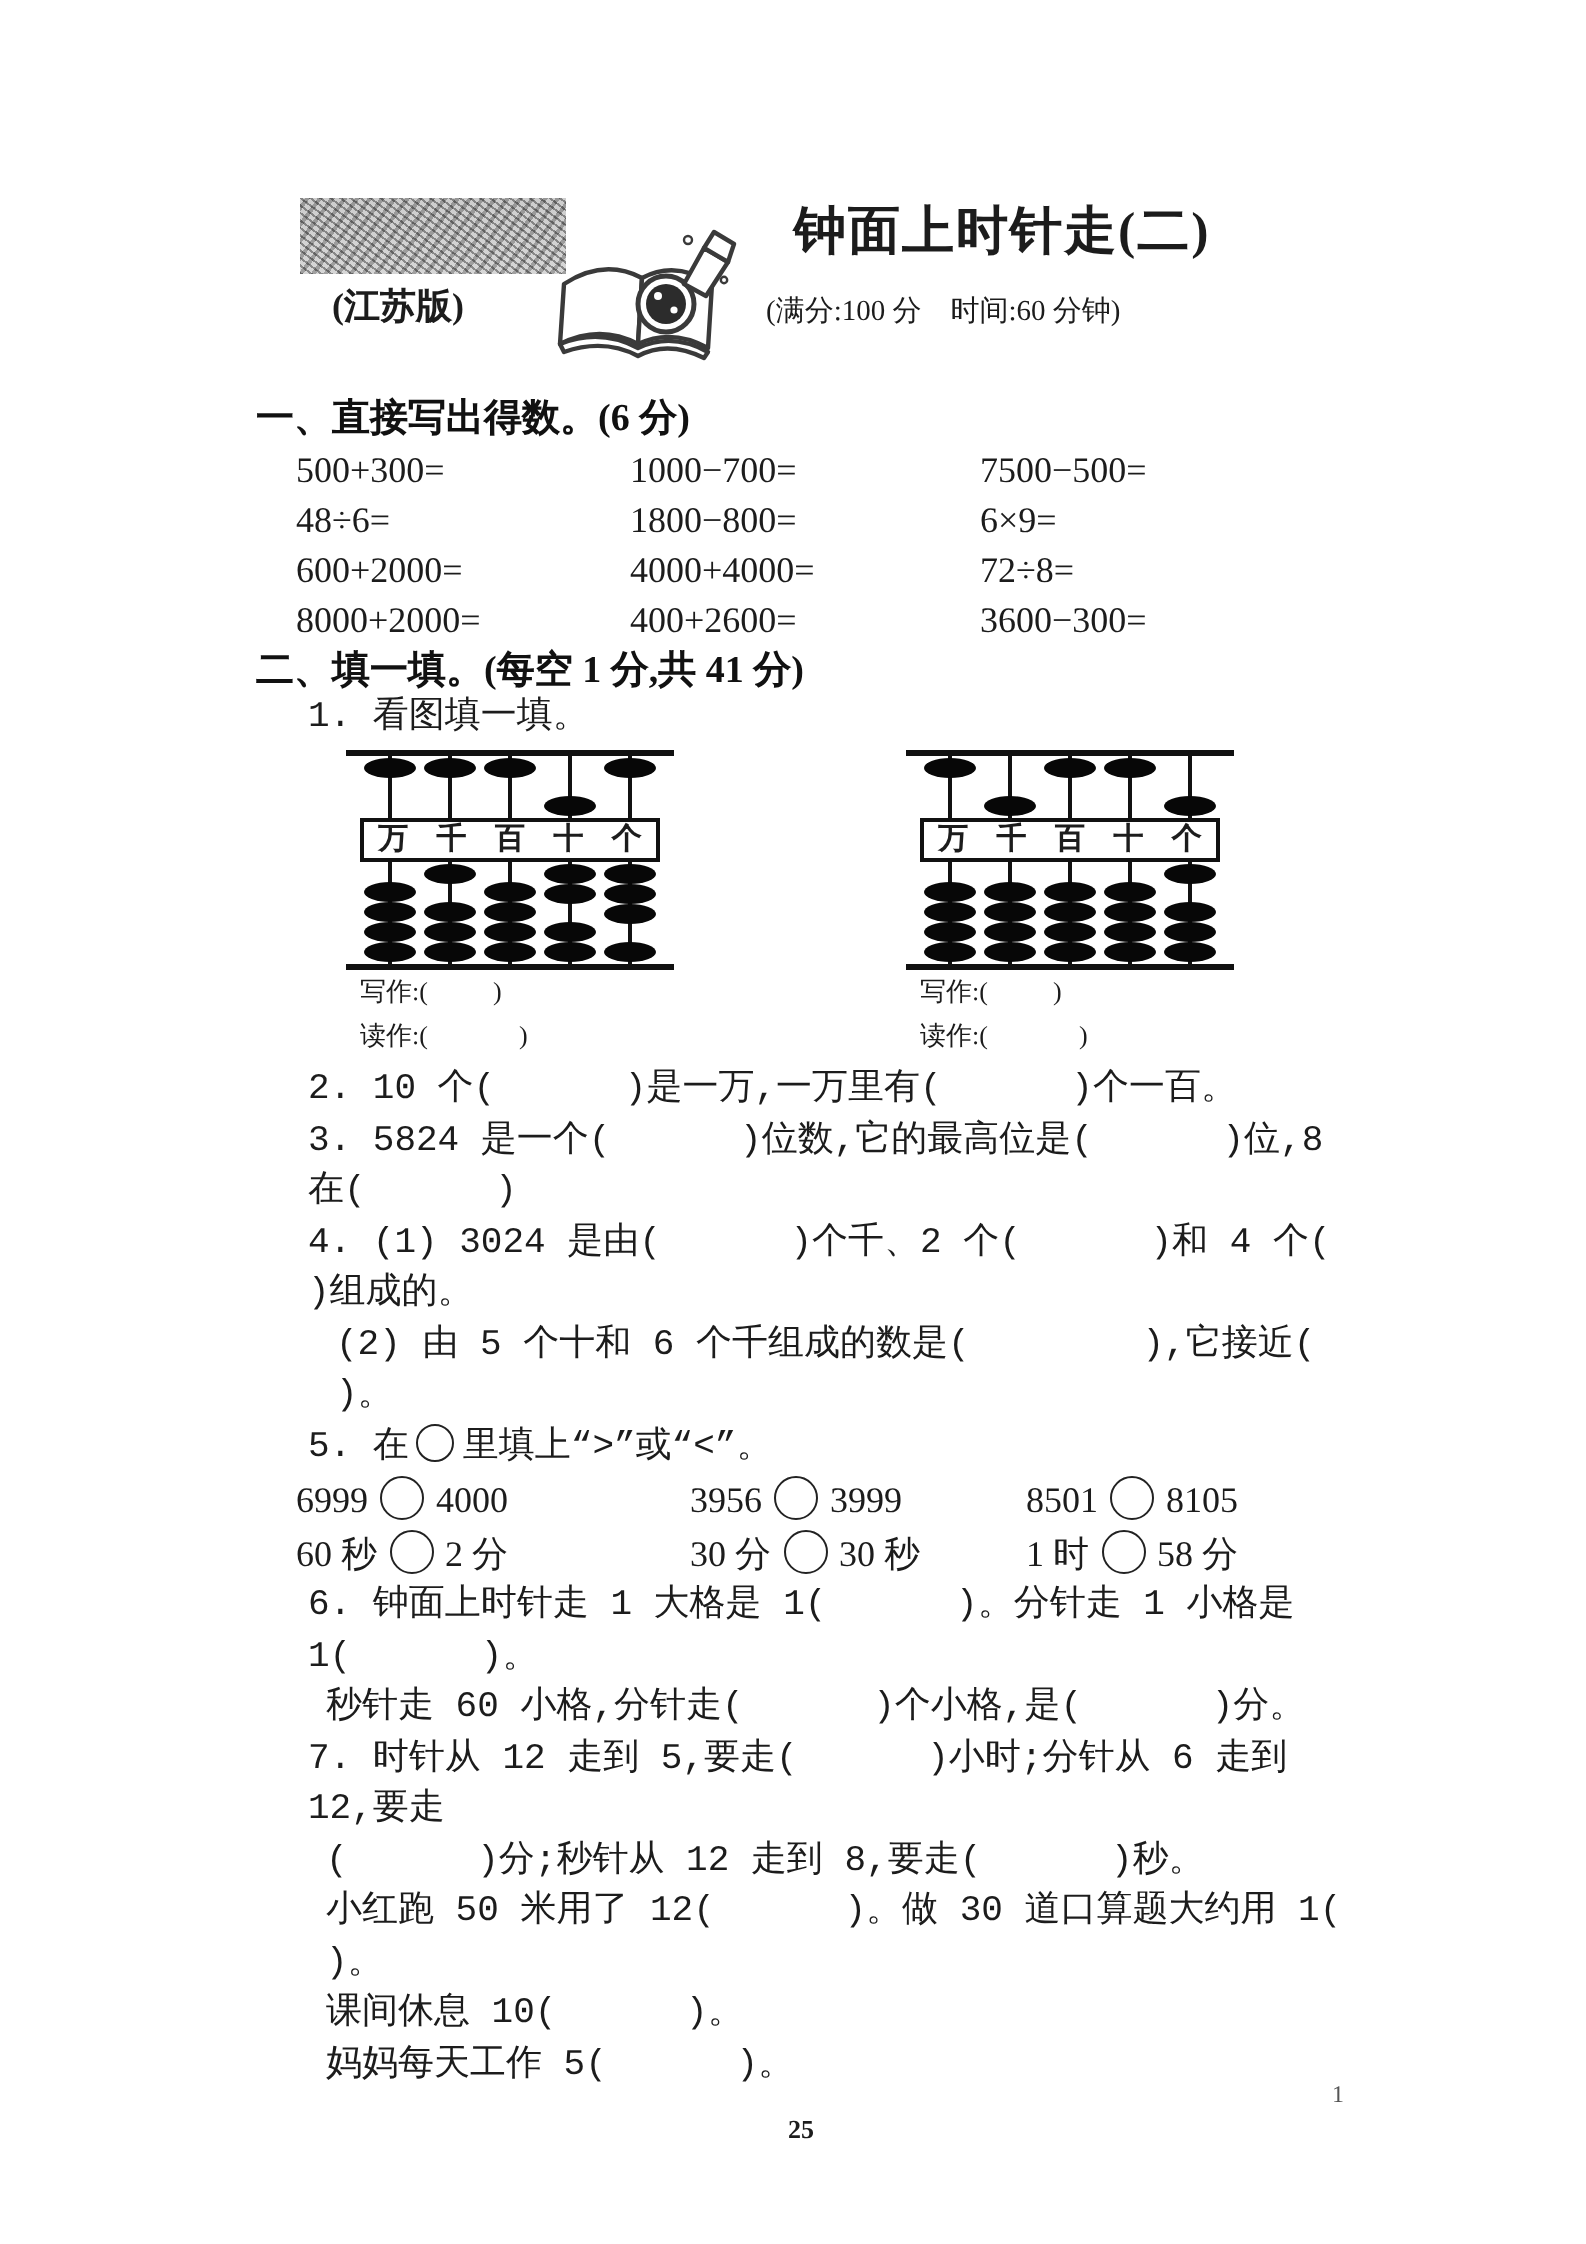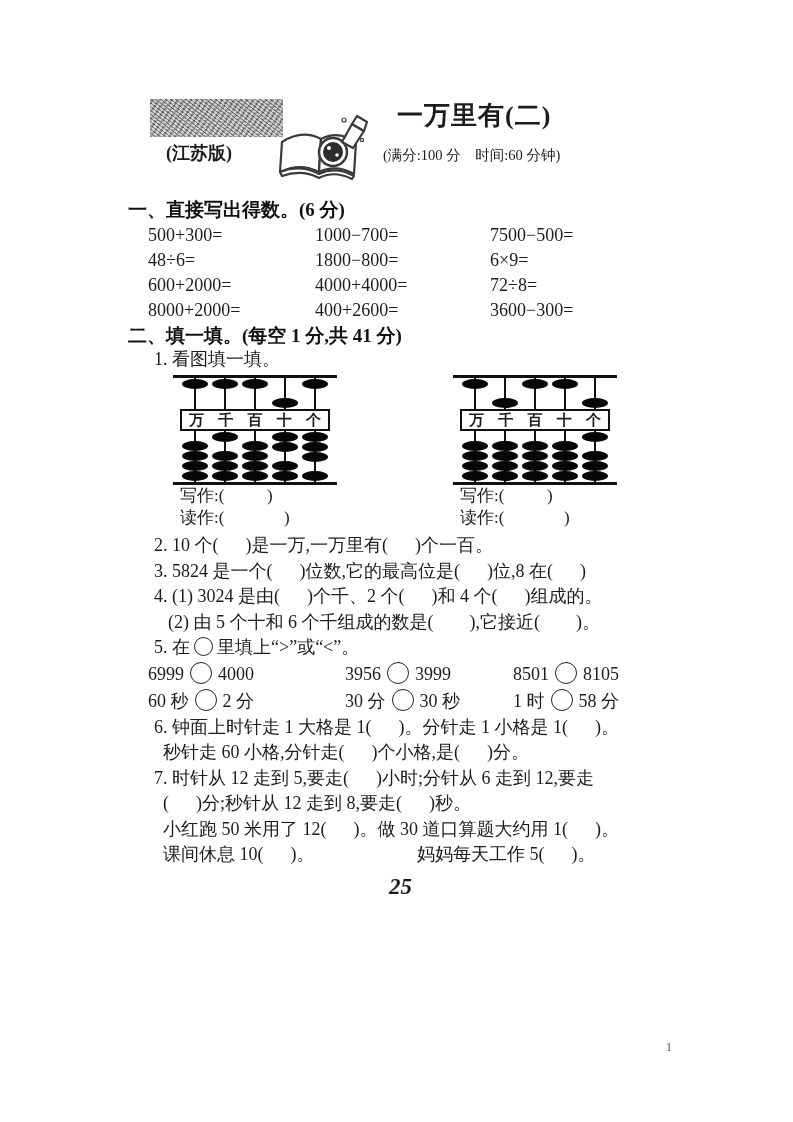--- a/index.html
+++ b/index.html
@@ -16,21 +16,21 @@
       repeating-linear-gradient(-53deg, rgba(50,50,50,.45) 0 2px, rgba(235,235,235,.45) 2px 5px),
       linear-gradient(#b5b5b5,#cfcfcf);
   }
   .edition{position:absolute;left:166px;top:141px;font-size:18px;font-weight:bold;white-space:pre;}
   .book-icon{position:absolute;left:272px;top:112px;}
   .title{position:absolute;left:397px;top:98px;margin:0;font-size:26px;font-weight:bold;letter-spacing:1px;white-space:pre;}
   .subtitle{position:absolute;left:383px;top:146px;font-size:14.5px;white-space:pre;}
   
   .main{margin-left:128px;width:545px;font-size:18px;line-height:25.5px;}
   h2.sec{margin:0;font-size:19px;line-height:26px;font-weight:bold;color:#111;}
-  .q{margin:0;white-space:pre-wrap;}
+  .q{margin:0;white-space:pre-wrap;font-family:Liberation Mono, monospace;}
   .ind1{margin-left:26px;}
   .ind2{margin-left:35px;}
   .ind2b{margin-left:40px;}
   .problems-grid{
     display:grid;grid-template-columns:167px 175px auto;margin-left:20px;
     line-height:25px;
   }
   .problems-grid span{white-space:pre;}
   
   .cmp-grid{display:grid;grid-template-columns:197px 168px auto;margin-left:20px;line-height:27px;}
@@ -45,23 +45,23 @@
   .abacus-fig{width:160px;}
   .abacus{position:relative;width:150px;height:112px;}
   .rail{position:absolute;left:-7px;right:-7px;height:3px;background:#111;}
   .rod{position:absolute;width:2px;background:#111;}
   .bead{position:absolute;width:26px;height:10px;background:#070707;border-radius:50%;}
   .beam{
     position:absolute;left:0;right:0;top:36px;height:18px;border:2px solid #111;background:#fff;
     display:flex;align-items:center;
   }
   .beam span{flex:1;text-align:center;font-size:15px;line-height:18px;font-weight:600;}
-  .wr{font-size:17px;line-height:22px;white-space:pre;}
-  
-  .pagenum{margin-top:6px;text-align:center;font-weight:bold;font-size:23px;font-style:italic;}
+  .wr{font-size:13px;line-height:22px;white-space:pre;}
+  
+  .pagenum{margin-top:6px;text-align:center;font-weight:bold;font-size:13px;}
   .corner{position:absolute;left:666px;top:1040px;font-size:12px;color:#555;}
 </style>
 </head>
 <body>
 
 <div class="page">
 
   <div class="header">
     <div class="smudge"></div>
     <div class="edition">(江苏版)</div>
@@ -73,21 +73,21 @@
       </g>
       <circle cx="61" cy="40" r="14" fill="#fff" stroke="#3a3a3a" stroke-width="2.5"></circle>
       <circle cx="61" cy="40" r="10" fill="#2c2c2c"></circle>
       <circle cx="57" cy="36" r="2" fill="#fff"></circle>
       <circle cx="65" cy="43" r="1.8" fill="#fff"></circle>
       <path d="M70 30 L80 12 L92 19 L81 36 Z" fill="#fff" stroke="#3a3a3a" stroke-width="2.2" stroke-linejoin="round"></path>
       <path d="M80 12 L85 4 L95 10 L92 19 Z" fill="#fff" stroke="#3a3a3a" stroke-width="2.2" stroke-linejoin="round"></path>
       <circle cx="72" cy="8" r="2" fill="none" stroke="#3a3a3a" stroke-width="1.2"></circle>
       <circle cx="90" cy="28" r="1.6" fill="none" stroke="#3a3a3a" stroke-width="1.2"></circle>
     </svg>
-    <h1 class="title">一万里有(二)</h1>
+    <h1 class="title">钟面上时针走(二)</h1>
     <div class="subtitle">(满分:100 分    时间:60 分钟)</div>
   </div>
 
   <div class="main">
 
     <h2 class="sec">一、直接写出得数。(6 分)</h2>
     <div class="problems-grid">
       <span>500+300=</span>
       <span>1000−700=</span>
       <span>7500−500=</span>
@@ -223,19 +223,19 @@
       <span class="cmp"><span>60 秒</span><span class="circle"></span><span>2 分</span></span>
       <span class="cmp"><span>30 分</span><span class="circle"></span><span>30 秒</span></span>
       <span class="cmp"><span>1 时</span><span class="circle"></span><span>58 分</span></span>
     </div>
 
     <p class="q ind1">6. 钟面上时针走 1 大格是 1(      )。分针走 1 小格是 1(      )。</p>
     <p class="q ind2">秒针走 60 小格,分针走(      )个小格,是(      )分。</p>
     <p class="q ind1">7. 时针从 12 走到 5,要走(      )小时;分针从 6 走到 12,要走</p>
     <p class="q ind2">(      )分;秒针从 12 走到 8,要走(      )秒。</p>
     <p class="q ind2">小红跑 50 米用了 12(      )。做 30 道口算题大约用 1(      )。</p>
-    <p class="q ind2" style="display:flex;"><span style="width:254px;">课间休息 10(      )。</span><span>妈妈每天工作 5(      )。</span></p>
+    <p class="q ind2" style="display:flex;flex-direction:column;"><span style="width:254px;">课间休息 10(      )。</span><span>妈妈每天工作 5(      )。</span></p>
 
     <div class="pagenum">25</div>
   </div>
 
   <div class="corner">1</div>
 </div>
 
 </body></html>

